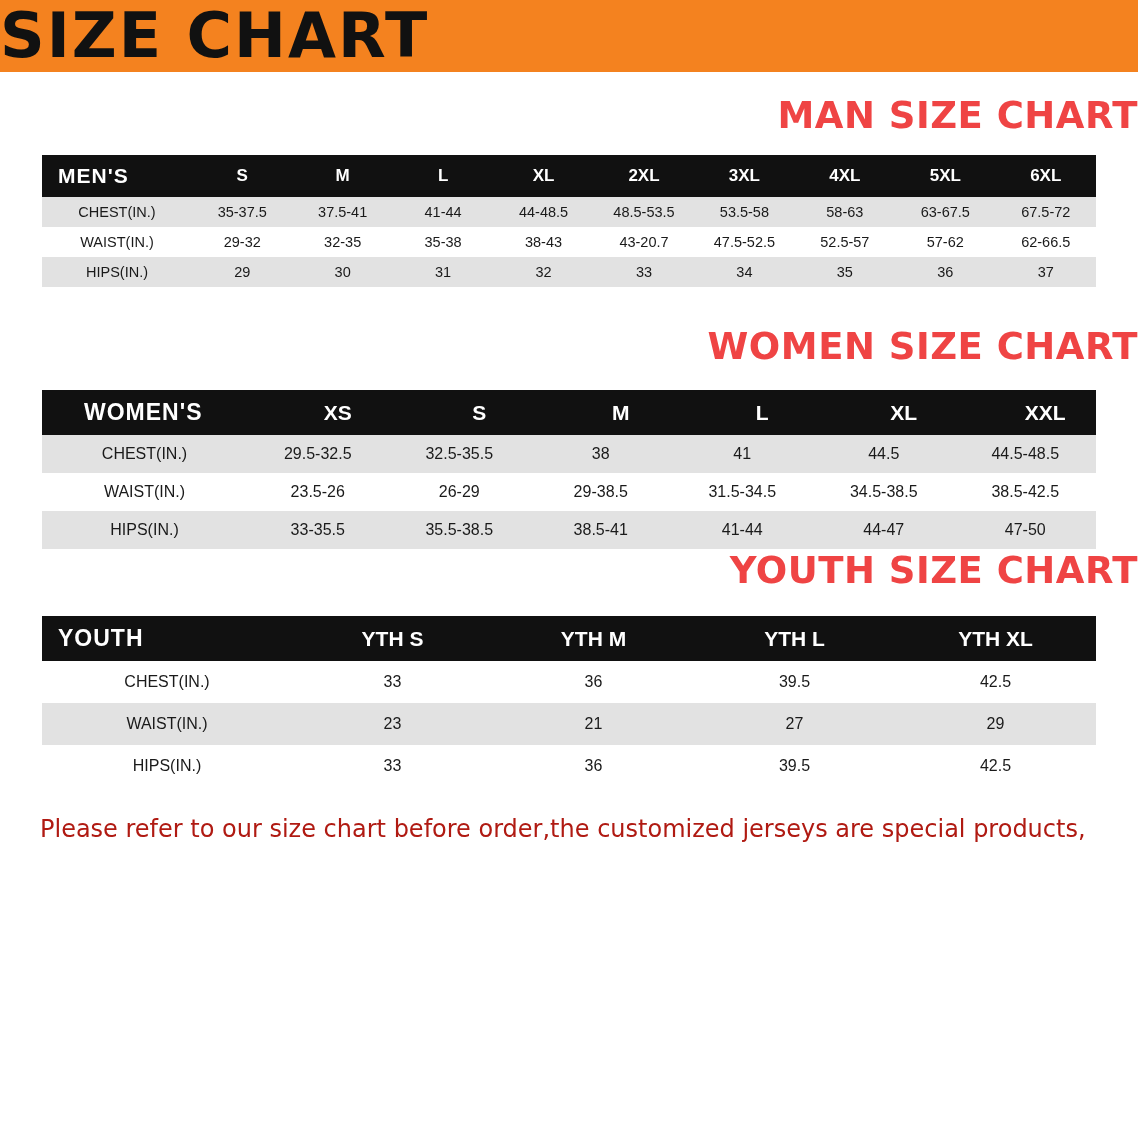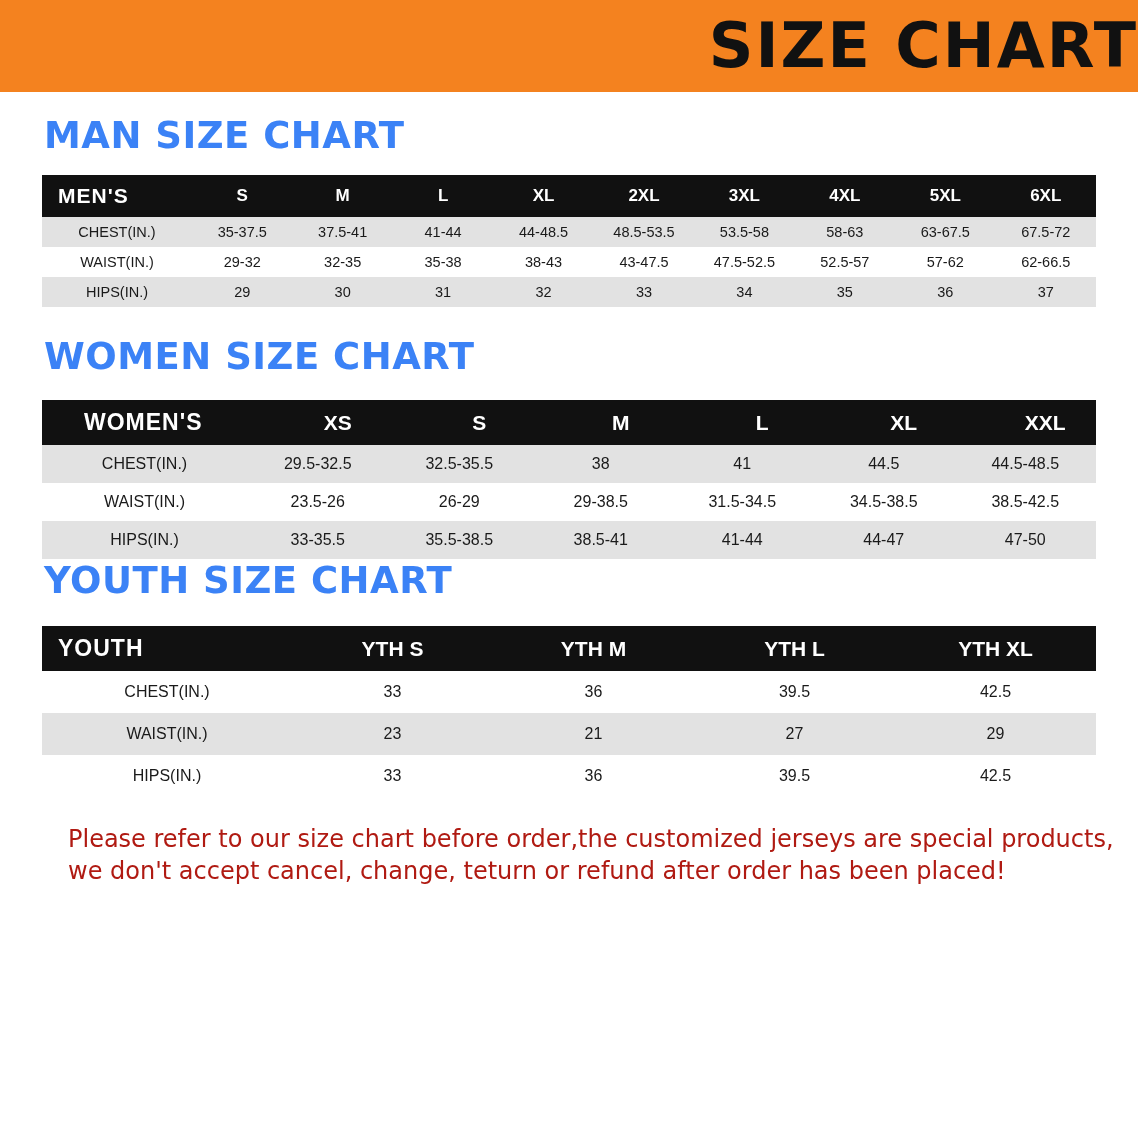--- a/index.html
+++ b/index.html
@@ -11,46 +11,46 @@
     width: 1138px;
     height: 1132px;
     font-family: "Liberation Sans", sans-serif;
     color: #111111;
     overflow: hidden;
   }
 
   
   .banner {
     background: #f4821f;
-    height: 92px;
+    height: 72px;
     display: flex;
     align-items: center;
-    justify-content: flex-end;
+    justify-content: flex-start;
   }
   .banner-title {
     font-family: "DejaVu Sans", sans-serif;
     font-weight: 700;
     font-size: 62px;
     letter-spacing: 2px;
     color: #111111;
     line-height: 1;
   }
 
   
   .section-title {
-    text-align: left;
+    text-align: right;
     font-family: "DejaVu Sans", sans-serif;
     font-weight: 700;
     font-size: 37px;
-    color: #3b82f6;
+    color: #ef4444;
     letter-spacing: 0.5px;
     padding-left: 44px;
   }
   .section-title.man    { margin-top: 22px; margin-bottom: 18px; }
-  .section-title.women  { margin-top: 28px; margin-bottom: 22px; }
+  .section-title.women  { margin-top: 38px; margin-bottom: 22px; }
   .section-title.youth  { margin-bottom: 24px; }
 
   
   .table-wrap {
     margin: 0 42px;
   }
   table {
     width: 100%;
     border-collapse: collapse;
     table-layout: fixed;
@@ -102,21 +102,21 @@
 
   
   .note {
     margin: 26px 40px 0 40px;
     color: #b01a12;
     font-size: 24px;
     line-height: 1.35;
     text-align: left;
     font-family: "DejaVu Sans", sans-serif;
   }
-  .note div { white-space: nowrap; margin-left: 28px; }
+  .note div { white-space: nowrap; }
 </style>
 </head>
 <body>
 
 <div class="banner">
   <div class="banner-title">SIZE CHART</div>
 </div>
 
 <div class="section-title man">MAN SIZE CHART</div>
 <div class="table-wrap">
@@ -159,21 +159,21 @@
         <td>58-63</td>
         <td>63-67.5</td>
         <td>67.5-72</td>
       </tr>
       <tr class="plain">
         <td class="row-label">WAIST(IN.)</td>
         <td>29-32</td>
         <td>32-35</td>
         <td>35-38</td>
         <td>38-43</td>
-        <td>43-47.5</td>
+        <td>43-20.7</td>
         <td>47.5-52.5</td>
         <td>52.5-57</td>
         <td>57-62</td>
         <td>62-66.5</td>
       </tr>
       <tr class="shade">
         <td class="row-label">HIPS(IN.)</td>
         <td>29</td>
         <td>30</td>
         <td>31</td>
@@ -283,14 +283,13 @@
         <td>36</td>
         <td>39.5</td>
         <td>42.5</td>
       </tr>
     </tbody>
   </table>
 </div>
 
 <div class="note">
   <div>Please refer to our size chart before order,the customized jerseys are special products,</div>
-  <div>we don't accept cancel, change, teturn or refund after order has been placed!</div>
 </div>
 
 </body></html>

